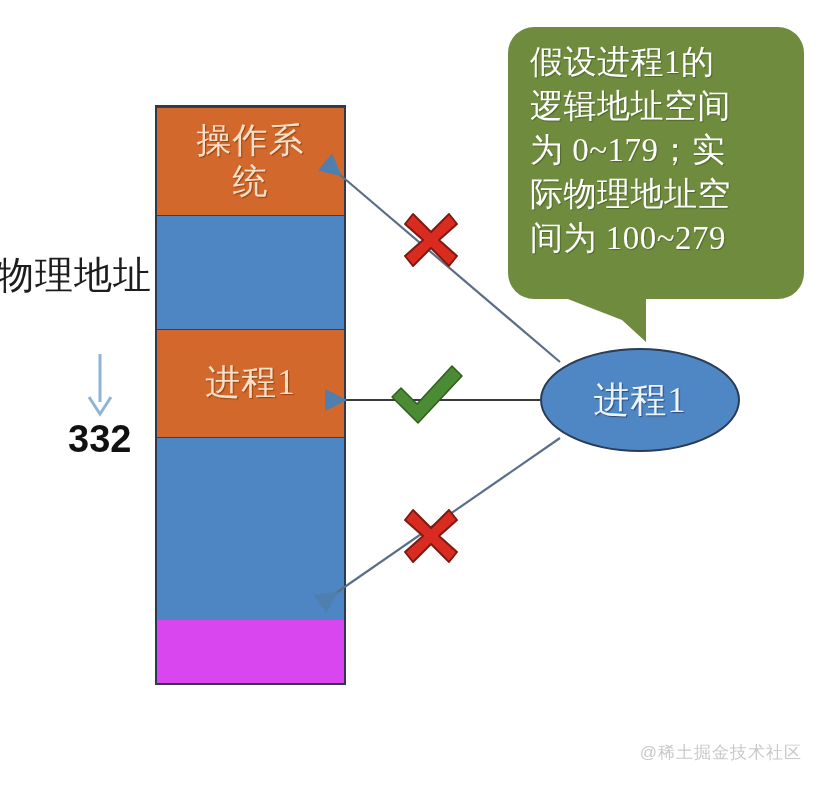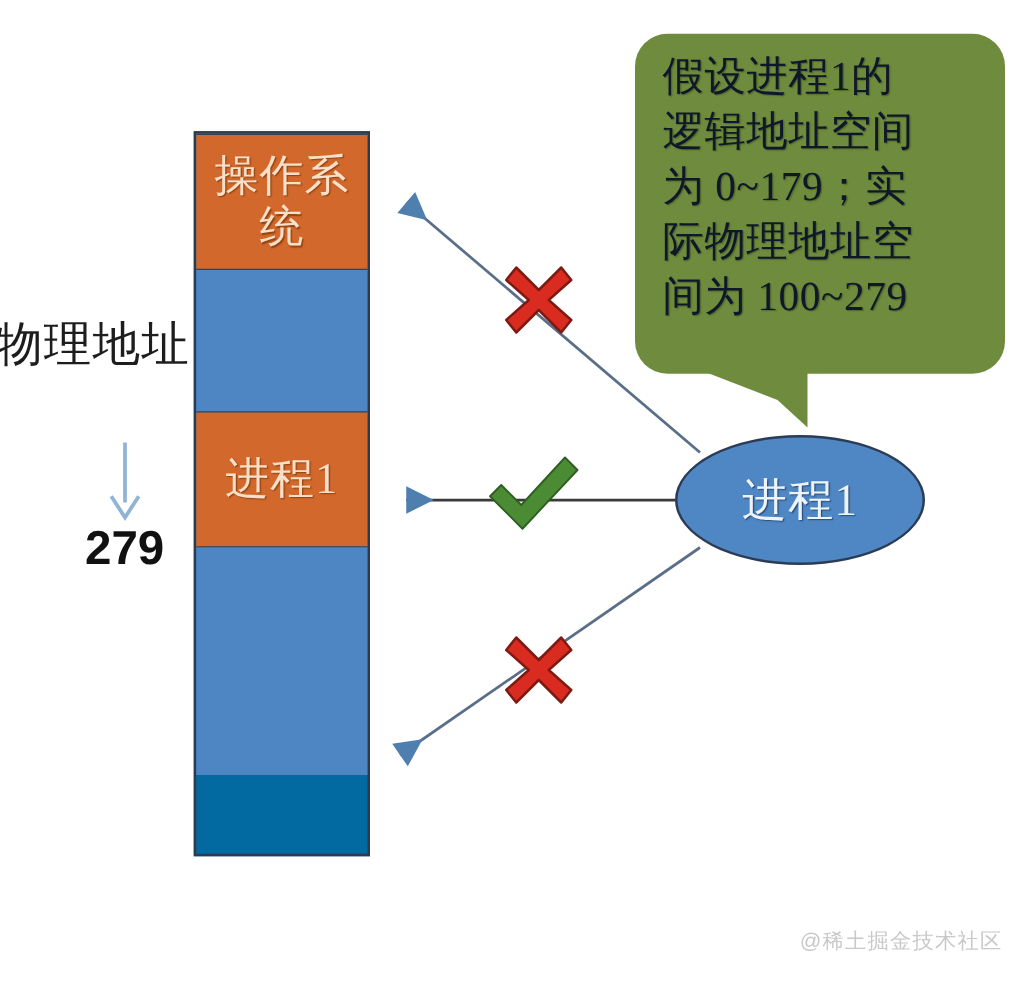--- a/index.html
+++ b/index.html
@@ -28,27 +28,27 @@
     font-size: 42px;
     color: #1d1d1d;
     font-family: "Liberation Serif", "DejaVu Serif", serif;
     letter-spacing: 2px;
     white-space: nowrap;
   }
   #memory-bar {
     position: absolute;
     left: 155px;
     top: 105px;
-    width: 141px;
+    width: 191px;
     height: 580px;
     border: 2px solid #2d3b50;
     box-sizing: border-box;
     display: flex;
     flex-direction: column;
-    background: #0369a1;
+    background: #d946ef;
   }
   .mem-seg {
     position: relative;
     box-sizing: border-box;
     display: flex;
     align-items: center;
     justify-content: center;
     text-align: center;
   }
   .mem-seg.free {
@@ -117,21 +117,21 @@
     width: 296px;
     height: 272px;
     background: #6f8c3e;
     border-radius: 26px;
     box-sizing: border-box;
     padding: 14px 16px 10px 22px;
   }
   #callout-text {
     font-size: 33px;
     line-height: 1.33;
-    color: #0f172a;
+    color: #ffffff;
     font-family: "Liberation Serif", "DejaVu Serif", serif;
     text-shadow: 1px 1px 1px rgba(50, 65, 20, .5);
     white-space: pre-line;
     letter-spacing: .5px;
   }
   #callout-tail {
     position: absolute;
     left: 560px;
     top: 270px;
     width: 130px;
@@ -207,21 +207,21 @@
     </div>
     <div class="mem-seg free" style="flex:0 0 22.5%;"></div>
     <div class="mem-seg free" style="flex:0 0 9.0%;"></div>
   </div>
 
   <div id="phys-label">物理地址</div>
   <svg id="addr-arrow" viewBox="0 0 40 66">
     <line x1="20" y1="2" x2="20" y2="50" stroke="#8fb4d8" stroke-width="3"></line>
     <polyline points="9,45 20,62 31,45" fill="none" stroke="#8fb4d8" stroke-width="3"></polyline>
   </svg>
-  <div id="addr-end">279</div>
+  <div id="addr-end">332</div>
 
   <svg id="callout-tail" viewBox="0 0 130 80">
     <polygon points="0,0 86,0 86,72 62,50 0,26" fill="#6f8c3e"></polygon>
   </svg>
   <div id="callout">
     <div id="callout-text">假设进程1的
 逻辑地址空间
 为 0~179；实
 际物理地址空
 间为 100~279</div>

